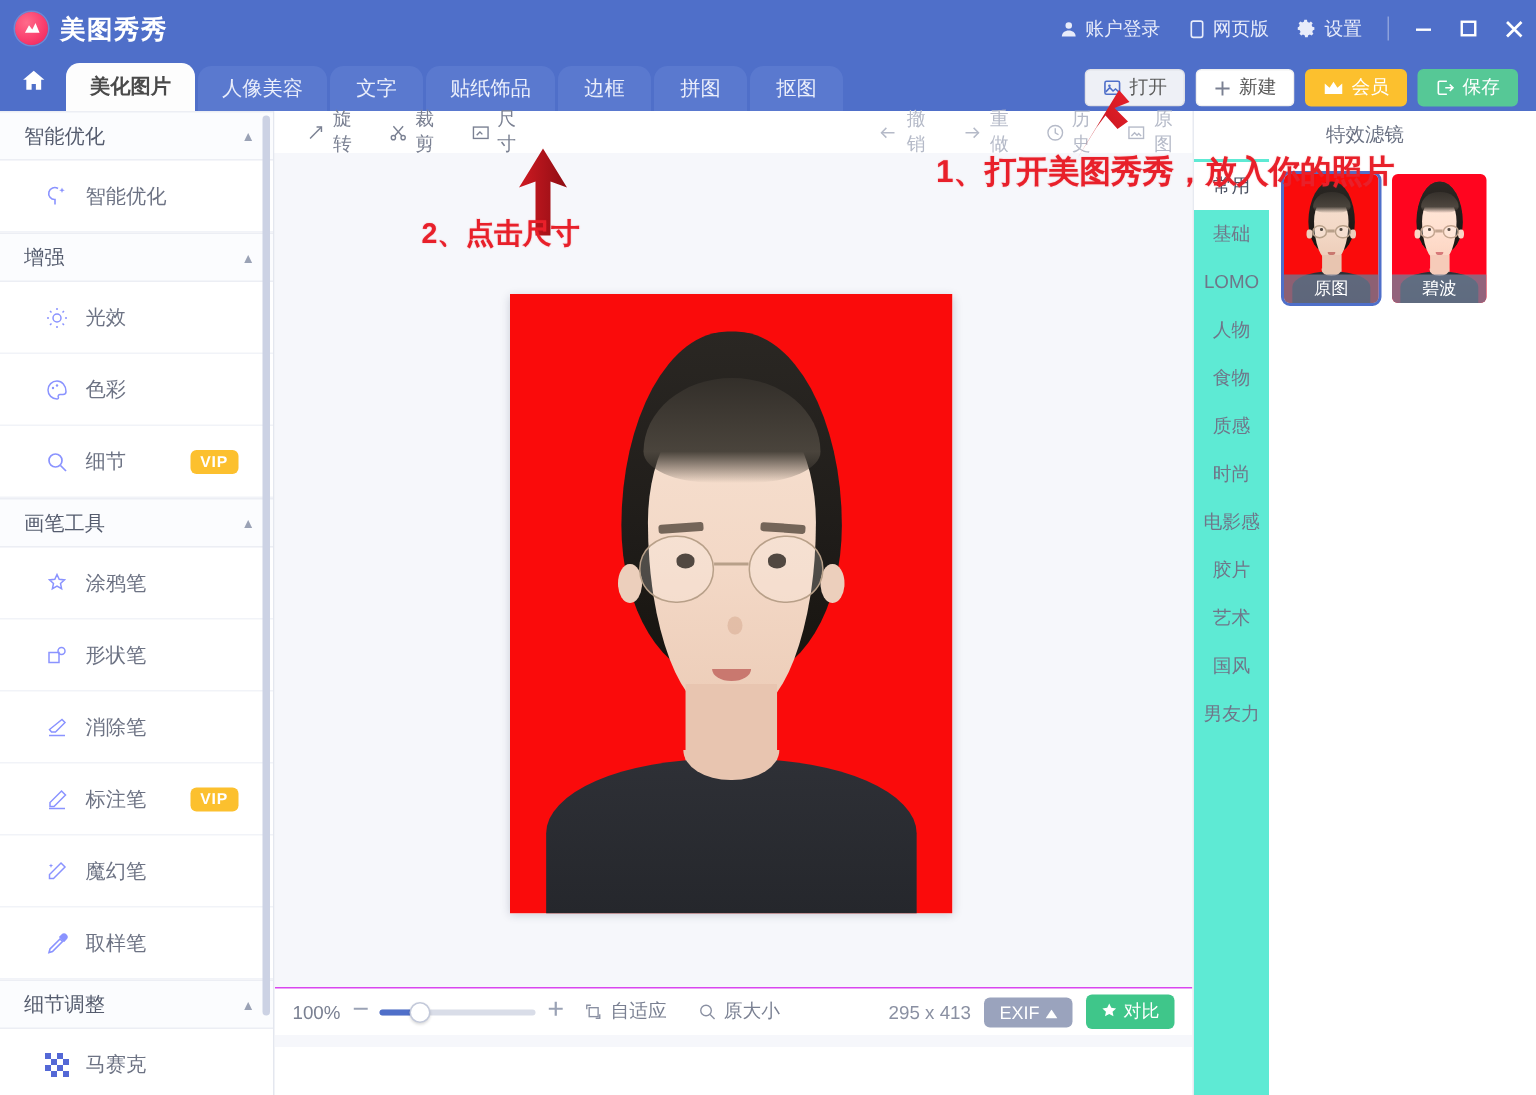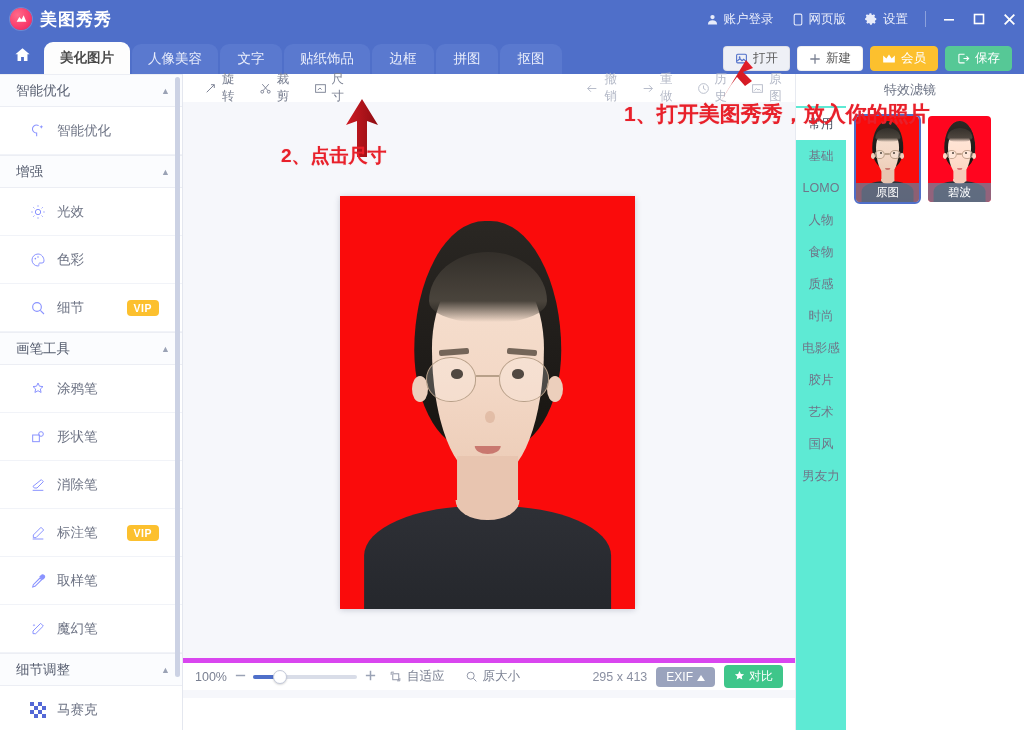--- a/index.html
+++ b/index.html
@@ -188,21 +188,21 @@
   .pf-collar {
     position:absolute; left:50%; bottom:21.5%; transform:translateX(-50%);
     width:22%; height:5%;
     border-radius:0 0 50% 50% / 0 0 100% 100%;
     background:#e8c5b0;
   }
 
   
   .bottombar {
     position:absolute; left:183px; top:658px; width:612px; height:32px;
-    background:#fff; border-top:5px solid #d946ef;
+    background:#fff; border-top:1px solid #d946ef;
     display:flex; align-items:center; font-size:12.5px; color:#7a8092;
     padding-left:12px;
   }
   .zoom-pct { width:36px; }
   .zoom-minus, .zoom-plus { width:18px; text-align:center; color:#9aa2b5; font-size:15px; }
   .slider { position:relative; width:104px; height:4px; background:#d9dde8; border-radius:2px; margin:0 4px; }
   .slider .fill { position:absolute; left:0; top:0; height:4px; width:26px; background:#4f6fc9; border-radius:2px; }
   .slider .knob { position:absolute; left:20px; top:-5px; width:14px; height:14px; border-radius:50%; background:#fff; border:1px solid #c3c9da; box-shadow:0 1px 2px rgba(0,0,0,.15); }
   .bb-item { display:flex; align-items:center; gap:5px; padding:0 10px; }
   .bb-item svg { display:block; }
@@ -466,35 +466,35 @@
         <svg width="16" height="16" viewBox="0 0 24 24" fill="none" stroke="#8a93ff" stroke-width="1.5">
             <path d="M16.5 3.5l4 4L9 19H5v-4z"></path>
             <path d="M4 21h16"></path>
           </svg>
       </span>
       <span>标注笔</span>
       <span class="vip-badge">VIP</span>
     </div>
     <div class="side-item">
       <span class="ico">
+        <svg width="16" height="16" viewBox="0 0 24 24" fill="none" stroke="#8a93ff" stroke-width="1.5">
+            <path d="M16 3.5l4 4L8.5 19H4.5v-4z"></path>
+            <path d="M6 4l.6 1.6L8.2 6.2 6.6 6.8 6 8.4 5.4 6.8 3.8 6.2 5.4 5.6z" fill="#8a93ff" stroke="none"></path>
+          </svg>
+      </span>
+      <span>魔幻笔</span>
+    </div>
+    <div class="side-item">
+      <span class="ico">
         <svg width="16" height="16" viewBox="0 0 24 24" fill="none" stroke="#8a93ff" stroke-width="1.6">
             <path d="M17 3.5a2.8 2.8 0 014 4l-2 2-4-4z" fill="#8a93ff"></path>
             <path d="M15 7.5L5 17.5 4 21l3.5-1 10-10z"></path>
           </svg>
       </span>
       <span>取样笔</span>
-    </div>
-    <div class="side-item">
-      <span class="ico">
-        <svg width="16" height="16" viewBox="0 0 24 24" fill="none" stroke="#8a93ff" stroke-width="1.5">
-            <path d="M16 3.5l4 4L8.5 19H4.5v-4z"></path>
-            <path d="M6 4l.6 1.6L8.2 6.2 6.6 6.8 6 8.4 5.4 6.8 3.8 6.2 5.4 5.6z" fill="#8a93ff" stroke="none"></path>
-          </svg>
-      </span>
-      <span>魔幻笔</span>
     </div>
 
     <div class="side-group-head">
       <span>细节调整</span>
       <span class="caret">▲</span>
     </div>
     <div class="side-item">
       <span class="ico">
         <svg width="16" height="16" viewBox="0 0 16 16">
             <rect width="16" height="16" fill="#fff"></rect>

